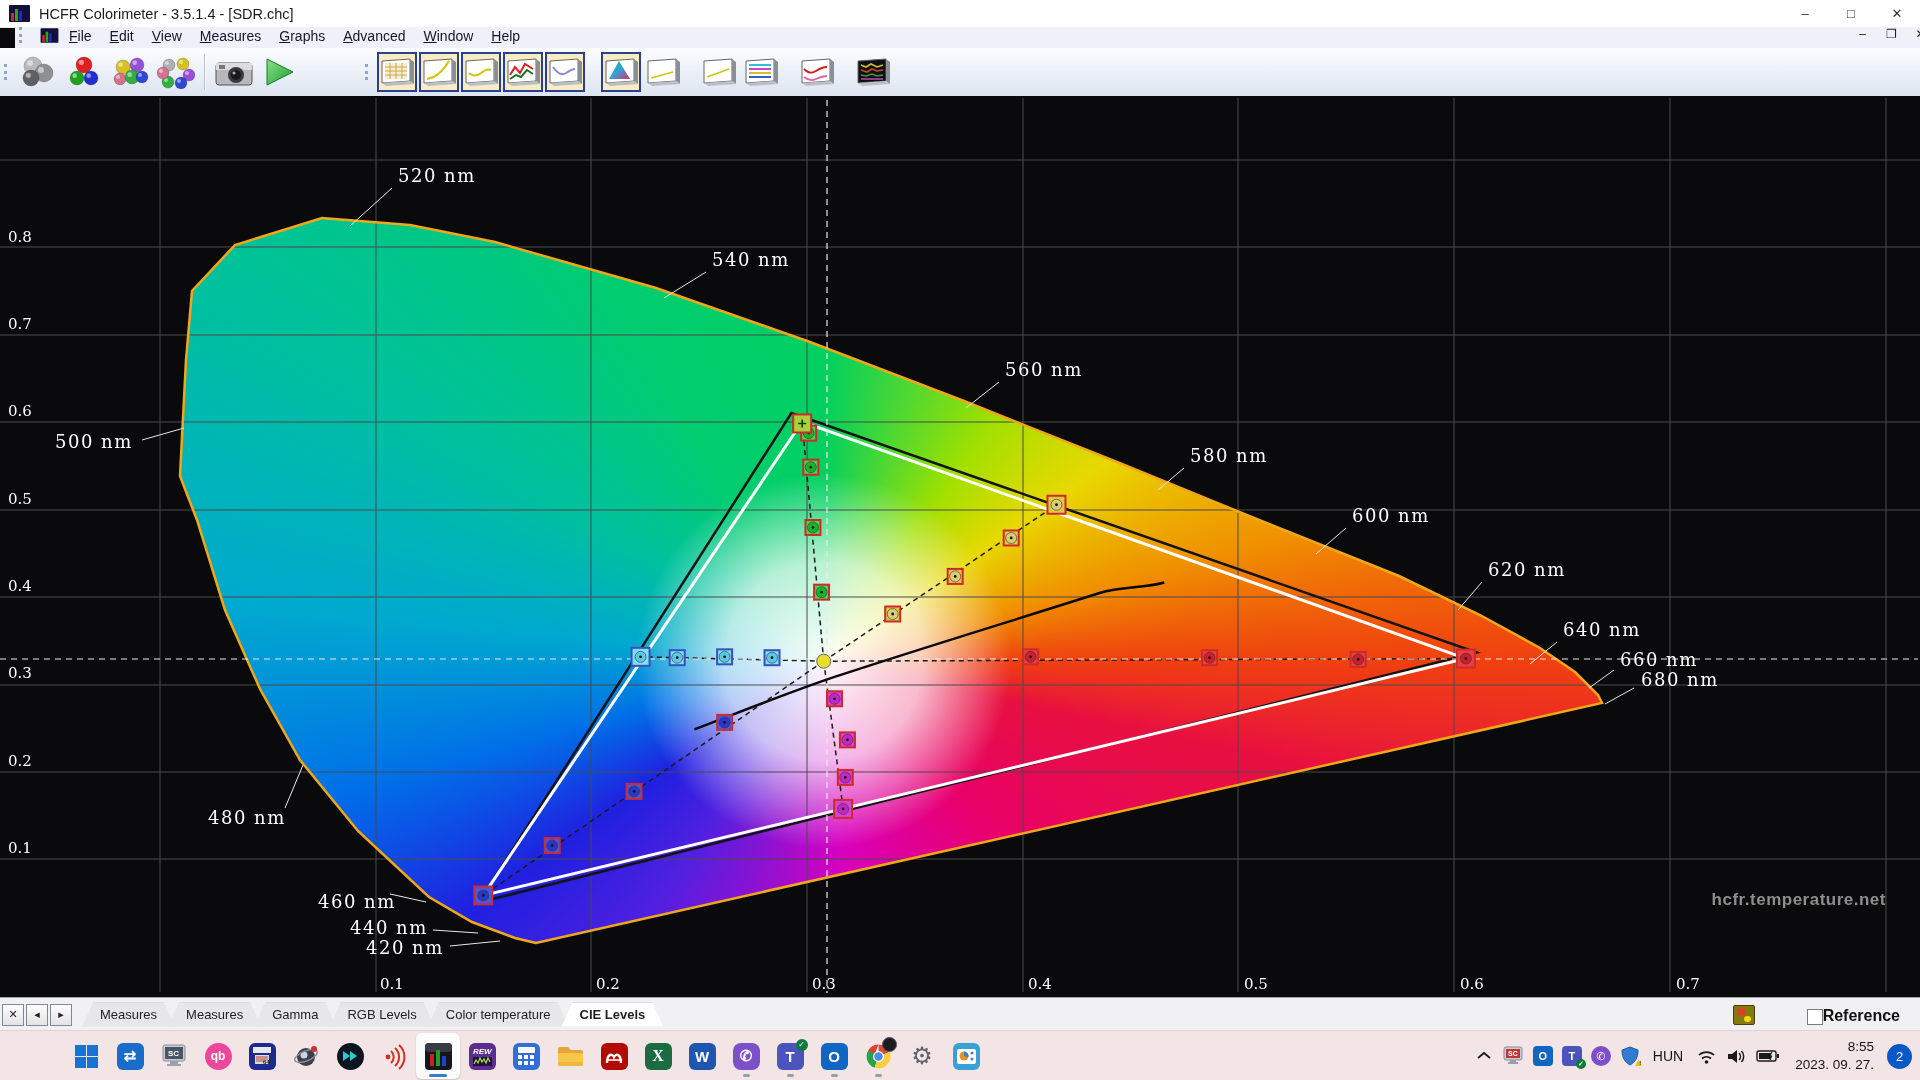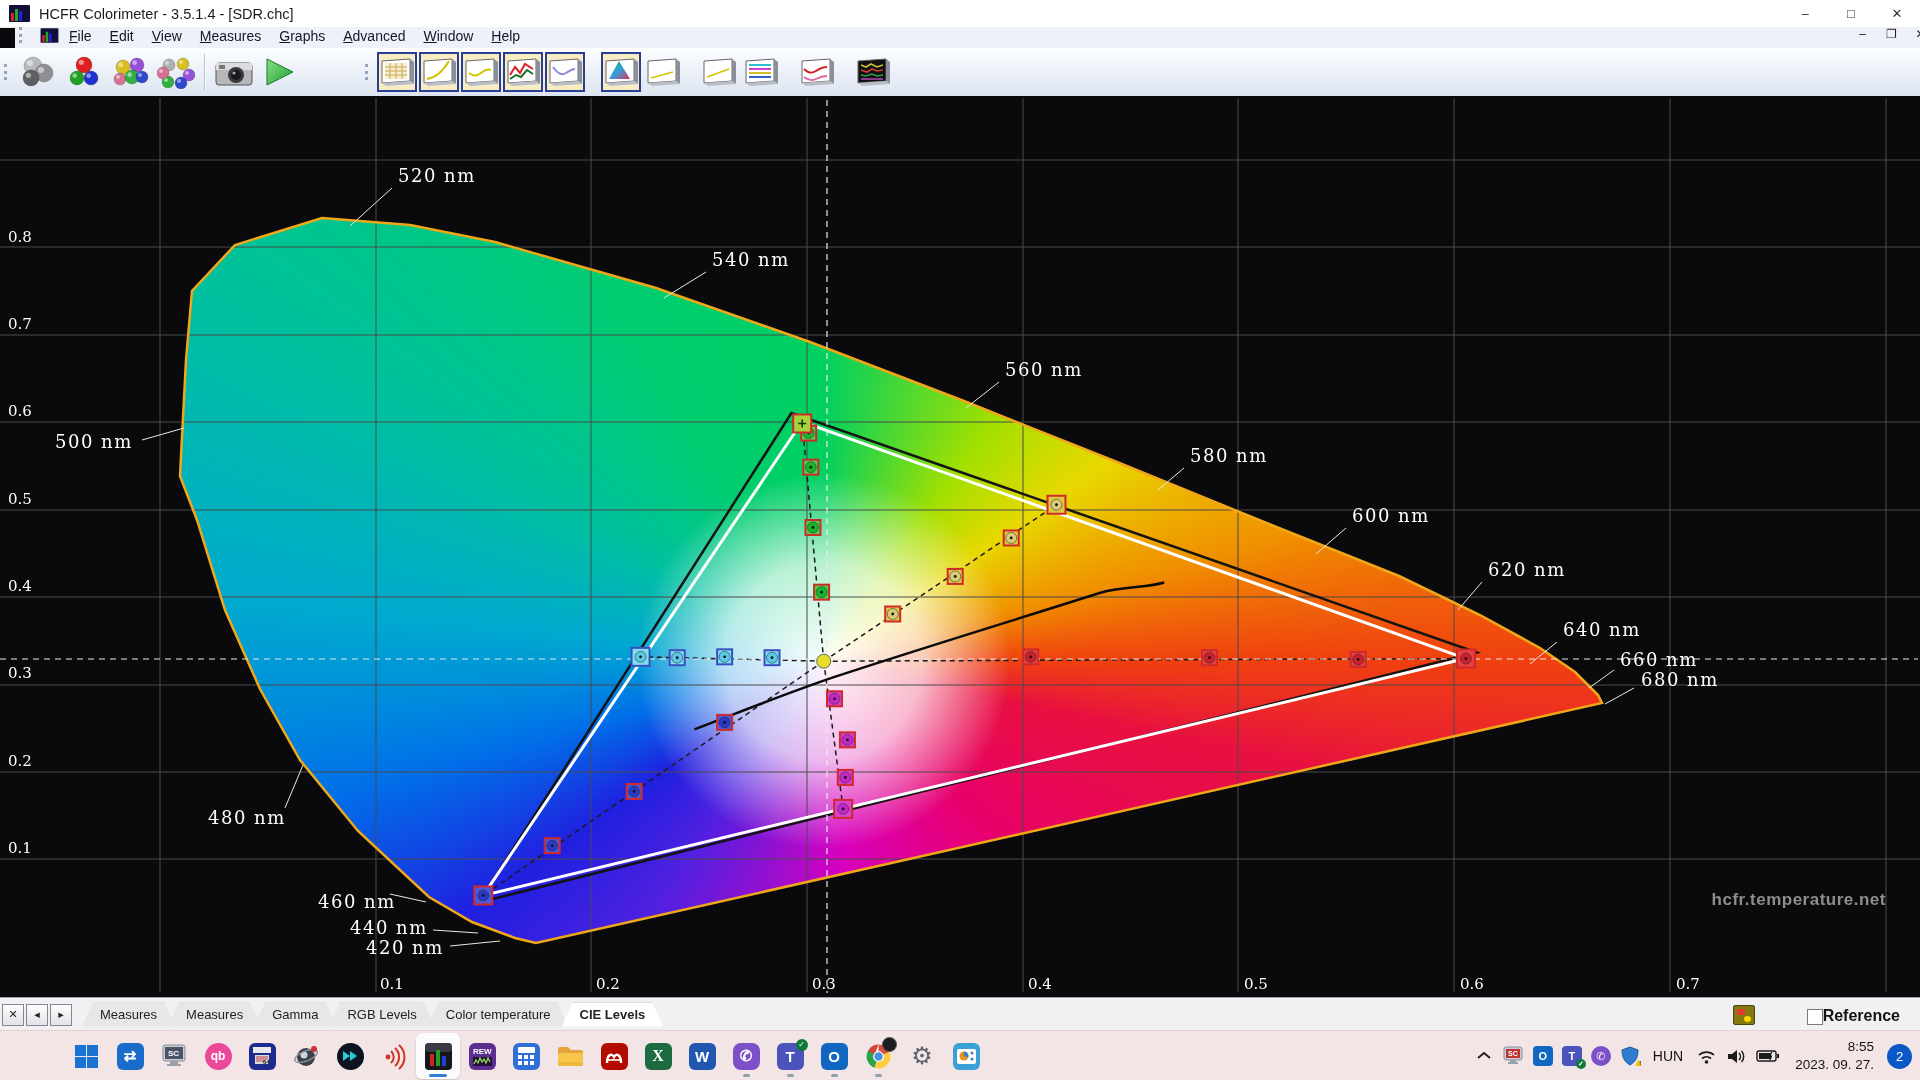--- a/index.html
+++ b/index.html
@@ -633,21 +633,21 @@
         <span class="task-slot active">
           <svg width="27" height="27">
             <rect x="0" y="0" width="27" height="27" rx="4" fill="#15151c"></rect>
             <rect x="0" y="0" width="27" height="9" rx="4" fill="#3a3a44"></rect>
             <rect x="5" y="11" width="4" height="12" fill="#d02020"></rect>
             <rect x="11" y="7" width="4" height="16" fill="#20a020"></rect>
             <rect x="17" y="13" width="4" height="10" fill="#2040d0"></rect>
           </svg>
         </span>
         <span class="task-slot">
-          <span style="display:flex;align-items:center;justify-content:center;width:27px;height:27px;border-radius:6px;background:#5b2d8e;color:#fff;font-weight:bold;">
+          <span style="display:flex;align-items:center;justify-content:center;width:27px;height:27px;border-radius:6px;background:#5b2d8e;color:#fff;font-weight:bold;font-style:italic;">
             <svg width="23" height="23">
               <text x="2" y="9" font-size="8" fill="#fff" font-weight="bold" font-family="Liberation Sans,sans-serif">REW</text>
               <rect x="2" y="12" width="19" height="9" fill="#230f3a"></rect>
               <path d="M3,19 l2,-4 2,3 2,-5 2,4 2,-3 2,4 2,-5 2,4" stroke="#9be24a" stroke-width="1.2" fill="none"></path>
             </svg>
           </span>
         </span>
         <span class="task-slot">
           <span style="display:flex;align-items:center;justify-content:center;width:27px;height:27px;border-radius:6px;background:#2f6fd6;color:#fff;font-weight:bold;">
             <svg width="19" height="21">

